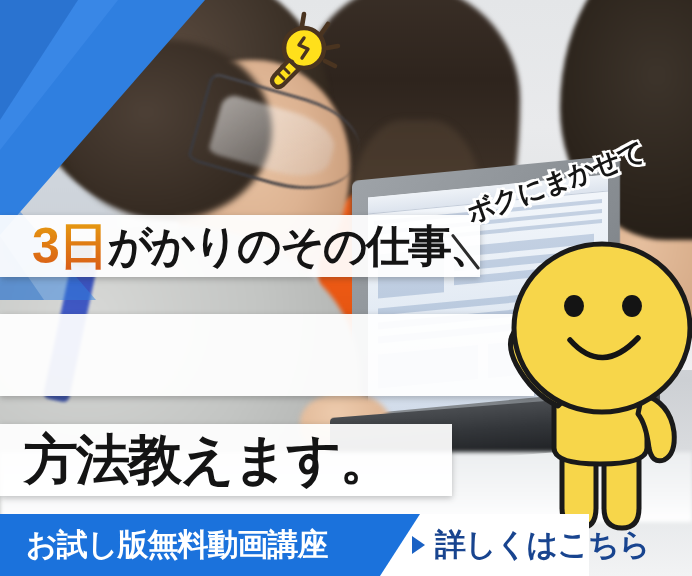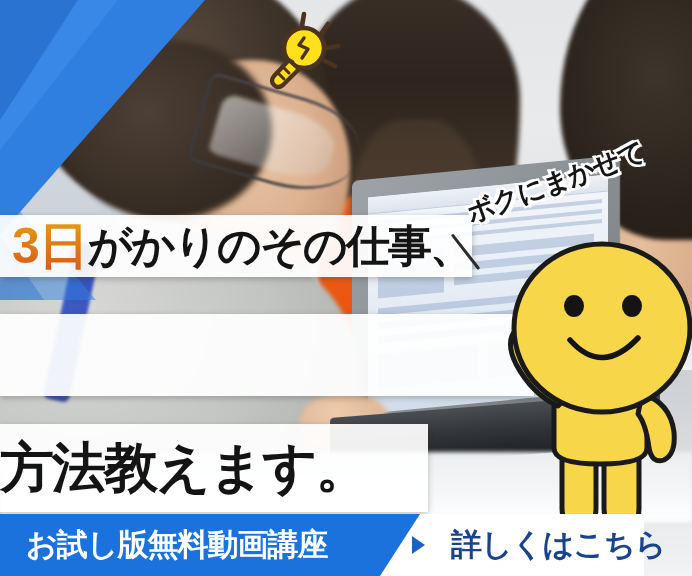--- a/index.html
+++ b/index.html
@@ -291,23 +291,23 @@
 
   
   .band {
     position: absolute;
     background: rgba(255,255,255,.93);
     box-shadow: 0 2px 6px rgba(40,40,40,.28);
     display: flex;
     align-items: center;
     white-space: nowrap;
   }
-  .band-1 { left: 0;  top: 215px; width: 448px; height: 62px; padding-left: 24px; justify-content: flex-end; }
+  .band-1 { left: 0;  top: 215px; width: 448px; height: 62px; padding-left: 32px; }
   .band-2 { left: 0;  top: 314px; width: 512px; height: 82px; padding-left: 22px; }
-  .band-3 { left: 0;  top: 424px; width: 428px; height: 88px; }
+  .band-3 { left: 0;  top: 424px; width: 428px; height: 72px; padding-left: 24px; }
 
   .hl-accent {
     font-weight: 700;
     background-image: linear-gradient(to bottom, #e8a712 0%, #e07d12 45%, #d6501a 100%);
     -webkit-background-clip: text;
     background-clip: text;
     color: transparent;
     -webkit-text-fill-color: transparent;
   }
   .hl-black {
@@ -358,21 +358,21 @@
   .mascot {
     position: absolute;
     left: 492px; top: 236px;
     width: 205px; height: 306px;
   }
 
   
   .cta {
     position: absolute;
     left: 0; bottom: 0;
-    width: 644px; height: 62px;
+    width: 589px; height: 62px;
     background: #ffffff;
   }
   .cta-blue {
     position: absolute;
     left: 0; top: 0;
     width: 420px; height: 62px;
     background: #1b72dc;
     clip-path: polygon(0 0, 100% 0, calc(100% - 40px) 100%, 0 100%);
     display: flex;
     align-items: center;
@@ -383,21 +383,21 @@
     font-weight: 700;
     letter-spacing: -1px;
     padding-left: 26px;
     white-space: nowrap;
   }
   .cta-link {
     position: absolute;
     left: 412px; top: 0; height: 62px;
     display: flex;
     align-items: center;
-    gap: 26px;
+    gap: 10px;
   }
   .cta-arrow {
     width: 0; height: 0;
     border-left: 13px solid #1b62c4;
     border-top: 9px solid transparent;
     border-bottom: 9px solid transparent;
   }
   .cta-link-label {
     color: #18448f;
     font-size: 31px;

